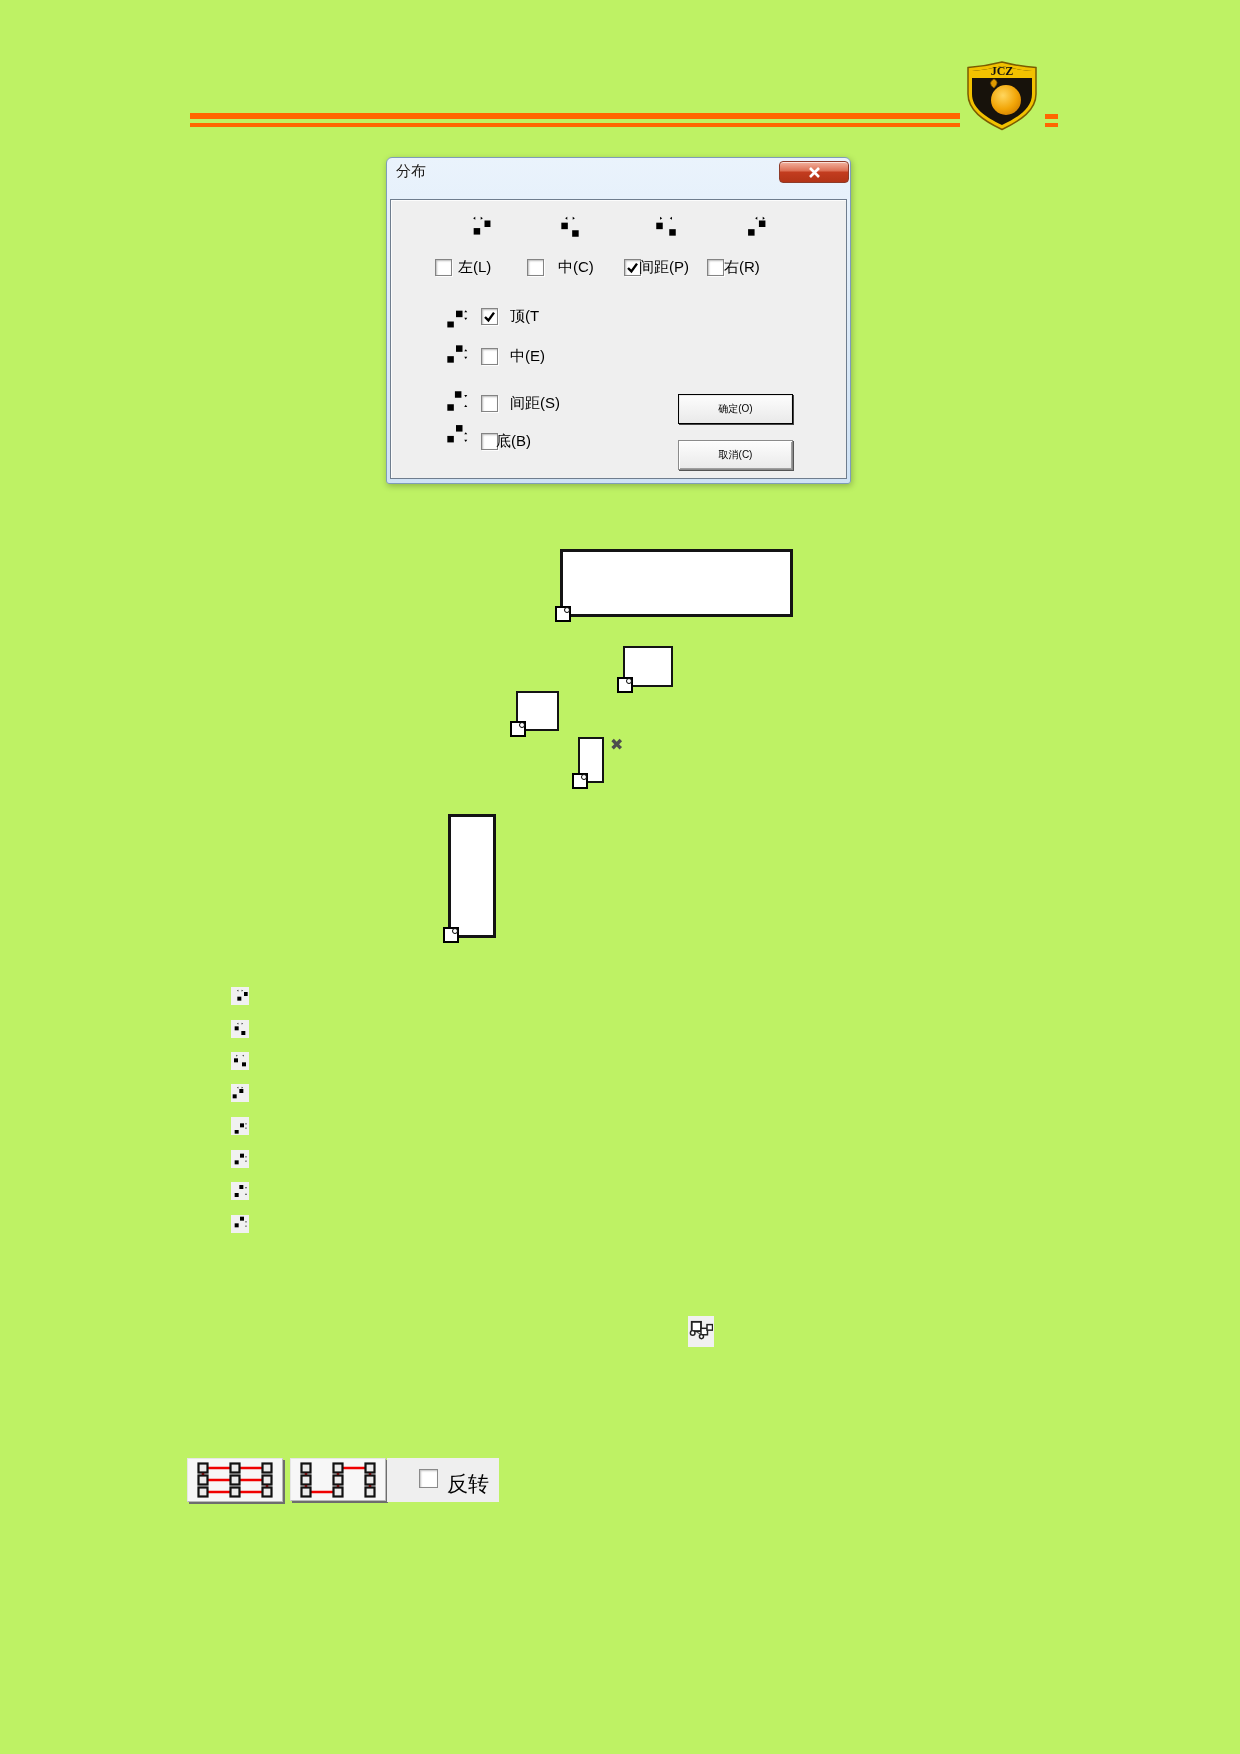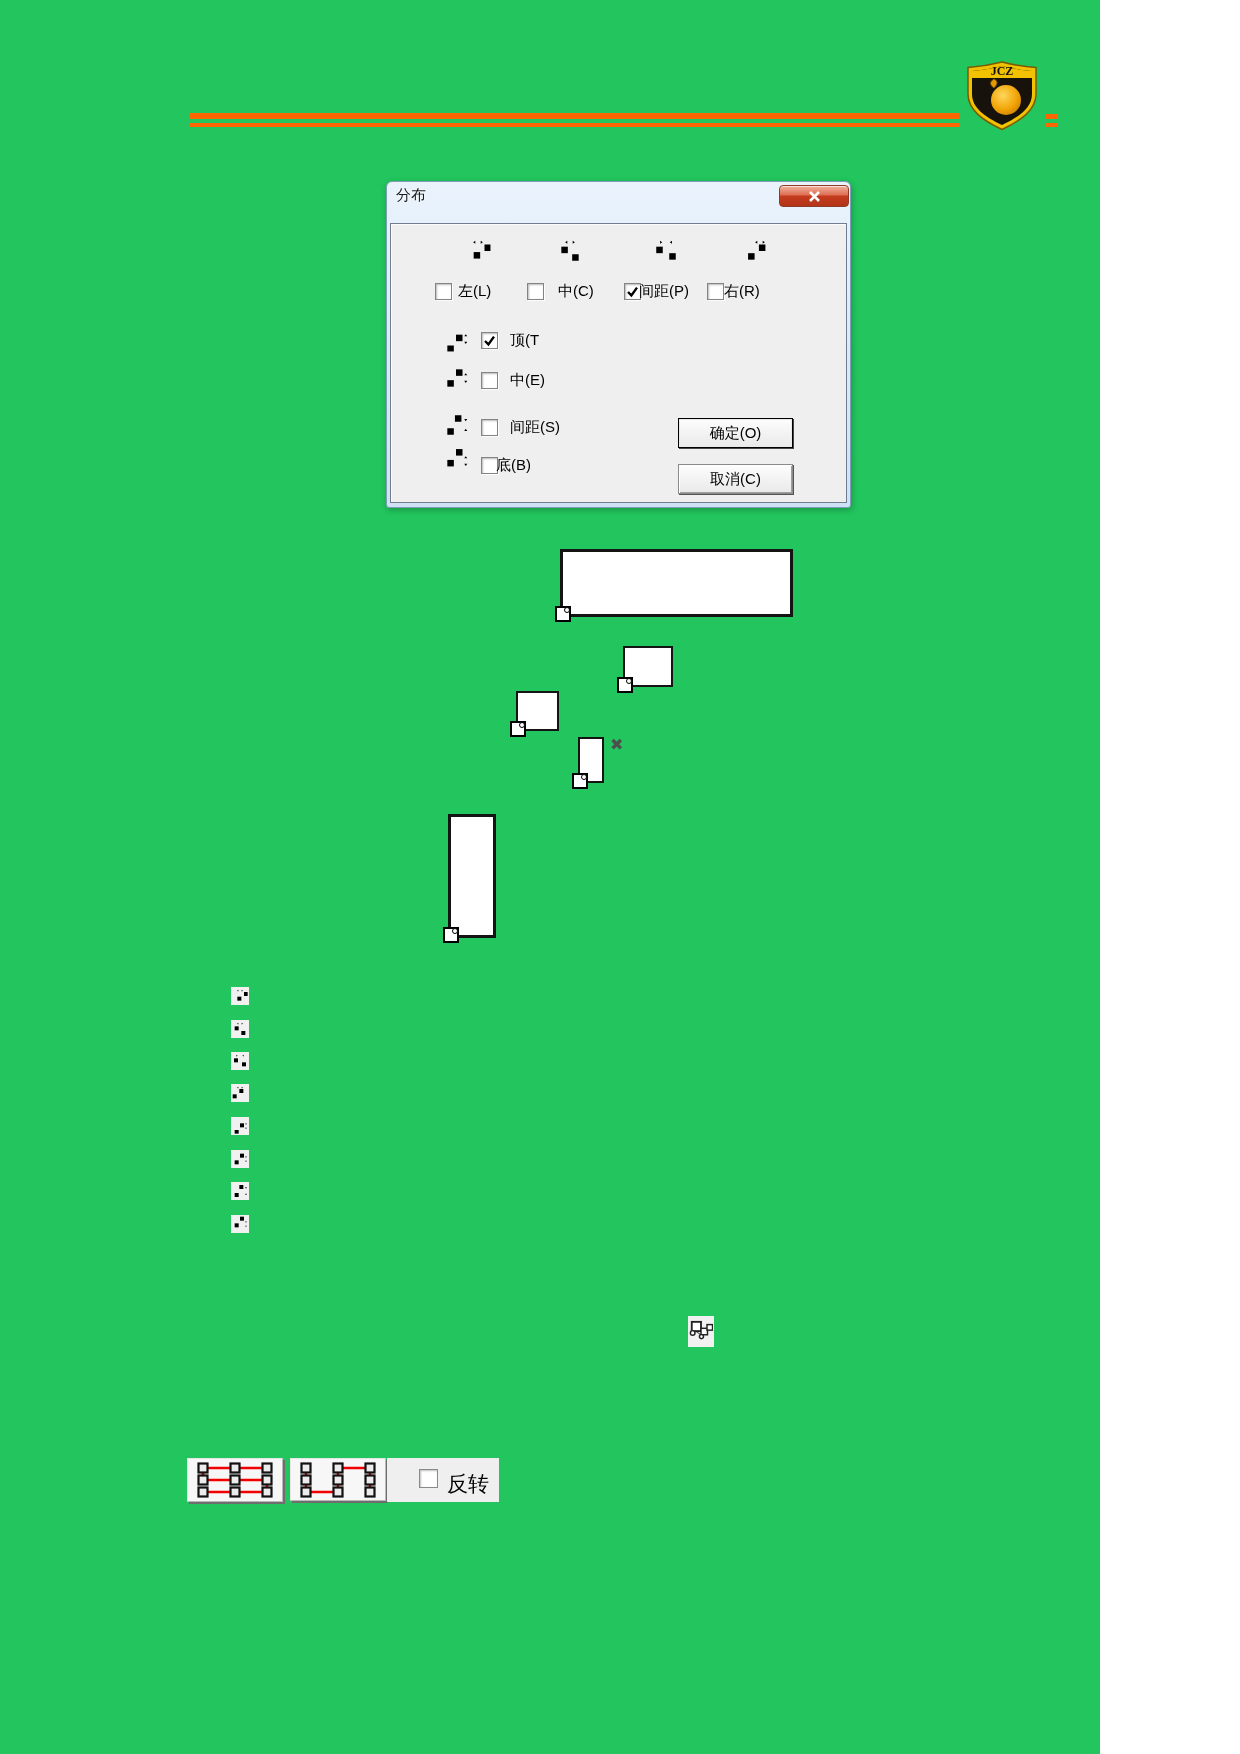--- a/index.html
+++ b/index.html
@@ -1,42 +1,42 @@
 <!DOCTYPE html>
 <html><head>
 <meta charset="utf-8">
 <style>
   html,body{margin:0;padding:0;background:#fff;}
-  #page{position:relative;width:1100px;height:1754px;background:#22c55e;overflow:hidden;
+  #page{position:relative;width:1240px;height:1754px;background:#bef264;overflow:hidden;
         font-family:"Liberation Sans","DejaVu Sans",sans-serif;color:#000;}
   .abs{position:absolute;box-sizing:border-box;}
 
   
   .rule{background:#ff6600;}
 
   
   .dialog{left:386px;top:157px;width:465px;height:327px;background:linear-gradient(#eaf3fc,#cfe2f5);
           border:1px solid #7f9db9;border-radius:6px 6px 3px 3px;
-          box-shadow:1px 2px 6px rgba(0,0,0,.25);margin-top:24px;}
+          box-shadow:1px 2px 6px rgba(0,0,0,.25);}
   .dlg-title{left:9px;top:4px;font-size:15px;color:#1b1b1b;text-shadow:0 0 3px #fff;}
   .close-btn{left:392px;top:3px;width:70px;height:22px;border:1px solid #8e3b29;border-radius:4px;
              background:linear-gradient(#f3b29f 0%,#dc6e52 45%,#c33c1f 50%,#b33417 100%);
              box-shadow:inset 0 1px 0 rgba(255,255,255,.6);display:flex;align-items:center;justify-content:center;}
   .panel{left:3px;top:41px;width:457px;height:280px;background:#efefef;
          border:1px solid #6f7d8e;box-shadow:inset 1px 1px 0 #fcfcfc;}
 
   .cb{width:17px;height:17px;background:#fff;border:1px solid #848484;
       box-shadow:inset 1px 1px 2px rgba(0,0,0,.28), 1px 1px 0 #fdfdfd;}
   .cb svg{display:none;margin:1px 0 0 1px;}
   .cb.on svg{display:block;}
   .lbl{font-size:15px;white-space:nowrap;}
 
   .btn{width:115px;height:30px;background:linear-gradient(#fdfdfd,#e9e9e9);
        border:1px solid #8b8b8b;box-shadow:1px 1px 0 #555,inset 1px 1px 0 #fff,inset -1px -1px 0 #9e9e9e;
-       display:flex;align-items:center;justify-content:center;font-size:15px;}
+       display:flex;align-items:center;justify-content:center;font-size:10px;}
   .btn.focus{border:1px solid #000;box-shadow:1px 1px 0 #444,inset 0 0 0 1px #e9e9e9,inset 1px 1px 0 #fff;}
 
   
   .shape{border:2px solid #141414;background:#fff;}
   .shape.thick{border-width:3px;}
   .handle{position:absolute;left:-8px;bottom:-8px;width:12px;height:12px;background:#fff;border:2px solid #000;}
   .handle::after{content:"";position:absolute;right:-1px;top:-1px;width:4px;height:4px;border:1px solid #000;
                  border-radius:50%;background:#fff;}
   .xmark{font-size:16px;font-weight:bold;color:#4e4e4e;}
 

